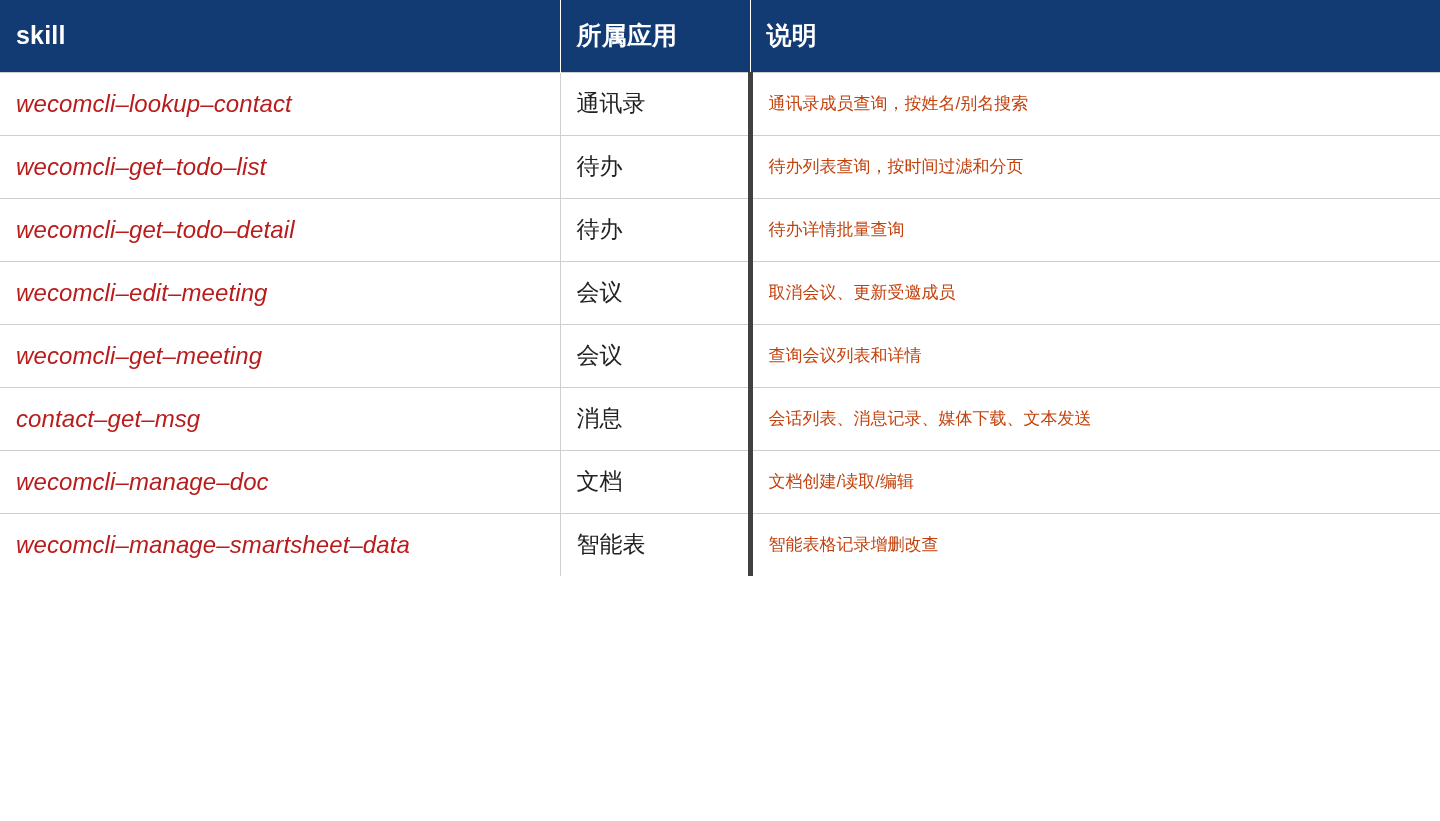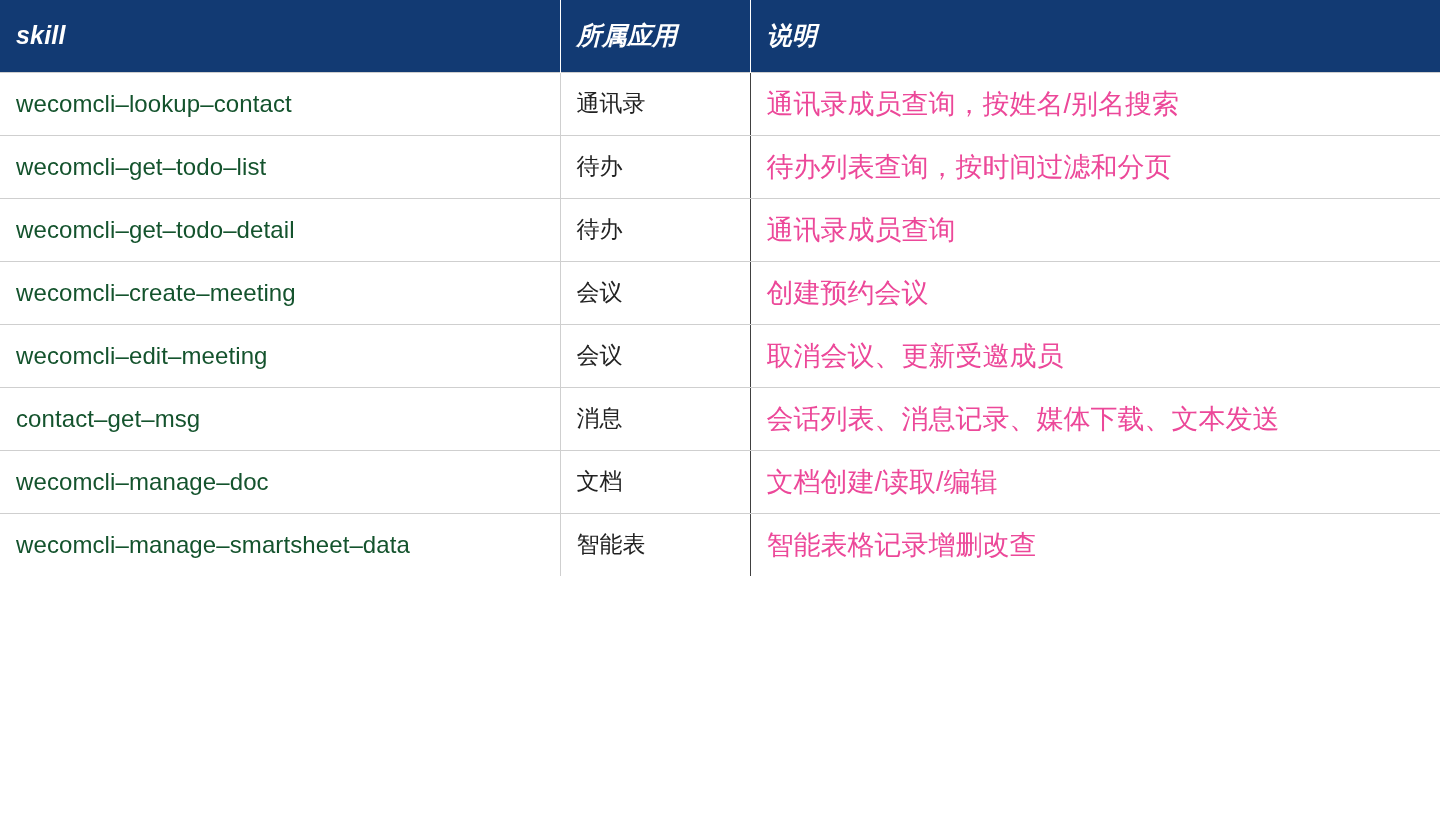--- a/index.html
+++ b/index.html
@@ -19,21 +19,20 @@
     border-collapse: collapse;
     table-layout: fixed;
   }
   .skill-table col.col-skill { width: 560px; }
   .skill-table col.col-app   { width: 190px; }
   .skill-table col.col-desc  { width: 690px; }
 
   .skill-table thead th {
     background: #123a73;
     color: #ffffff;
-    font-style: italic;
     font-weight: bold;
     font-size: 25px;
     text-align: left;
     padding: 14px 16px 16px 16px;
     height: 42px;
     vertical-align: middle;
     border: none;
     letter-spacing: 0.2px;
   }
   .skill-table tbody td {
@@ -44,30 +43,31 @@
     height: 62px;
     vertical-align: middle;
     font-size: 24px;
     line-height: 1.35;
     background: #ffffff;
   }
   .skill-table tbody td.cell-skill {
     border-right: 1px solid #cfcfcf;
     font-size: 24px;
     letter-spacing: 0.1px;
-    color: #14532d;
+    color: #b91c1c;
+    font-style: italic;
   }
   .skill-table tbody td.cell-app {
-    border-right: 1px solid #404040;
+    border-right: 5px solid #404040;
     font-size: 23px;
     color: #222222;
   }
   .skill-table tbody td.cell-desc {
-    font-size: 27px;
-    color: #ec4899;
+    font-size: 17px;
+    color: #c2410c;
   }
   .skill-table tbody tr:last-child td {
     border-bottom: none;
   }
   .skill-table thead th.head-skill,
   .skill-table thead th.head-app {
     border-right: 1px solid #ffffff;
   }
 </style>
 </head>
@@ -93,31 +93,31 @@
       <td class="cell-desc">通讯录成员查询，按姓名/别名搜索</td>
     </tr>
     <tr>
       <td class="cell-skill">wecomcli–get–todo–list</td>
       <td class="cell-app">待办</td>
       <td class="cell-desc">待办列表查询，按时间过滤和分页</td>
     </tr>
     <tr>
       <td class="cell-skill">wecomcli–get–todo–detail</td>
       <td class="cell-app">待办</td>
-      <td class="cell-desc">通讯录成员查询</td>
-    </tr>
-    <tr>
-      <td class="cell-skill">wecomcli–create–meeting</td>
-      <td class="cell-app">会议</td>
-      <td class="cell-desc">创建预约会议</td>
+      <td class="cell-desc">待办详情批量查询</td>
     </tr>
     <tr>
       <td class="cell-skill">wecomcli–edit–meeting</td>
       <td class="cell-app">会议</td>
       <td class="cell-desc">取消会议、更新受邀成员</td>
+    </tr>
+    <tr>
+      <td class="cell-skill">wecomcli–get–meeting</td>
+      <td class="cell-app">会议</td>
+      <td class="cell-desc">查询会议列表和详情</td>
     </tr>
     <tr>
       <td class="cell-skill">contact–get–msg</td>
       <td class="cell-app">消息</td>
       <td class="cell-desc">会话列表、消息记录、媒体下载、文本发送</td>
     </tr>
     <tr>
       <td class="cell-skill">wecomcli–manage–doc</td>
       <td class="cell-app">文档</td>
       <td class="cell-desc">文档创建/读取/编辑</td>

